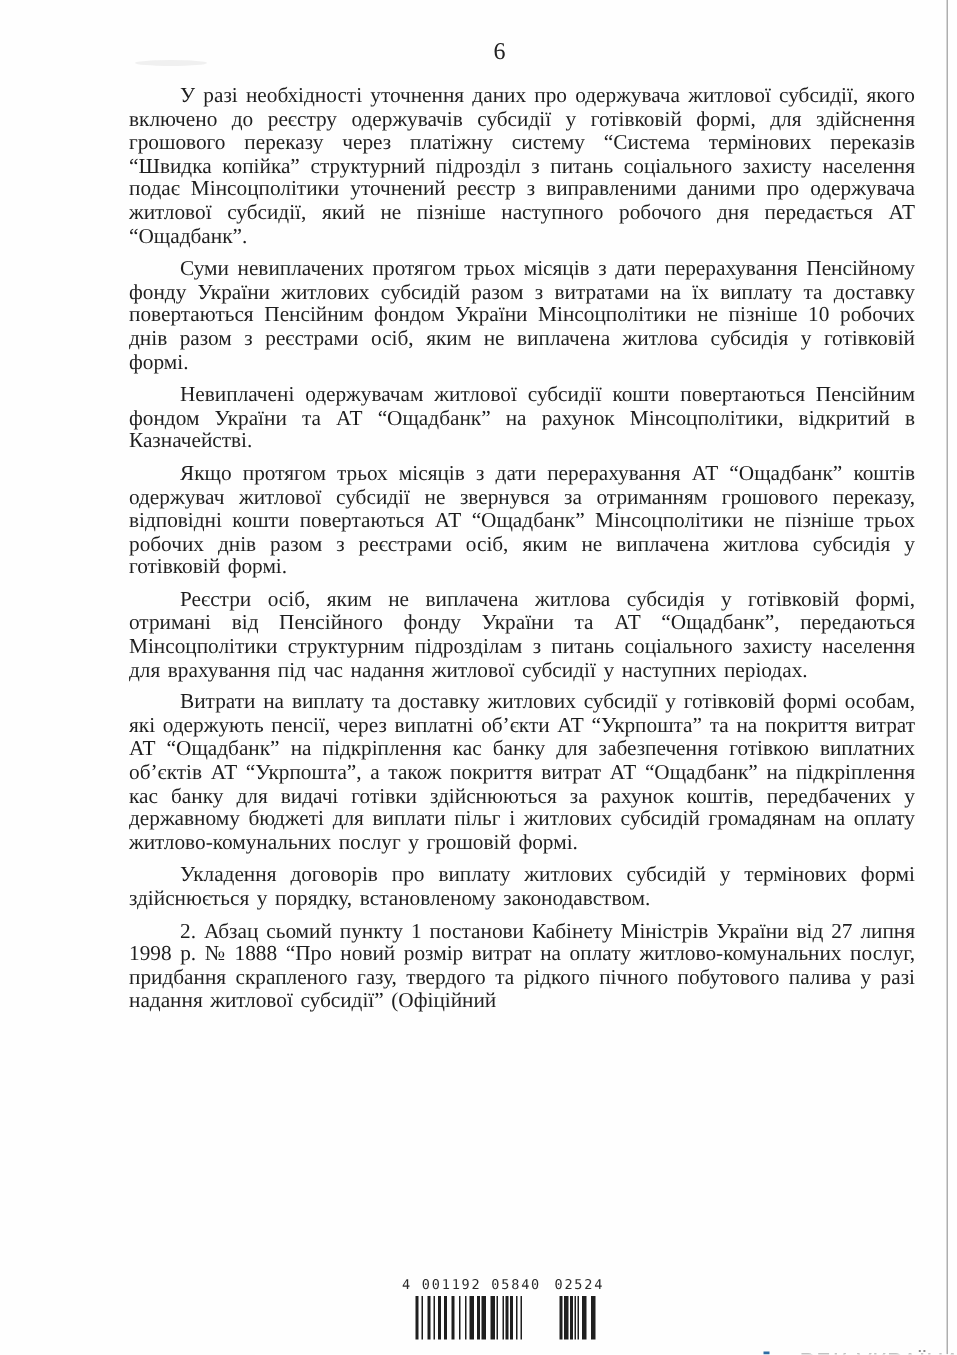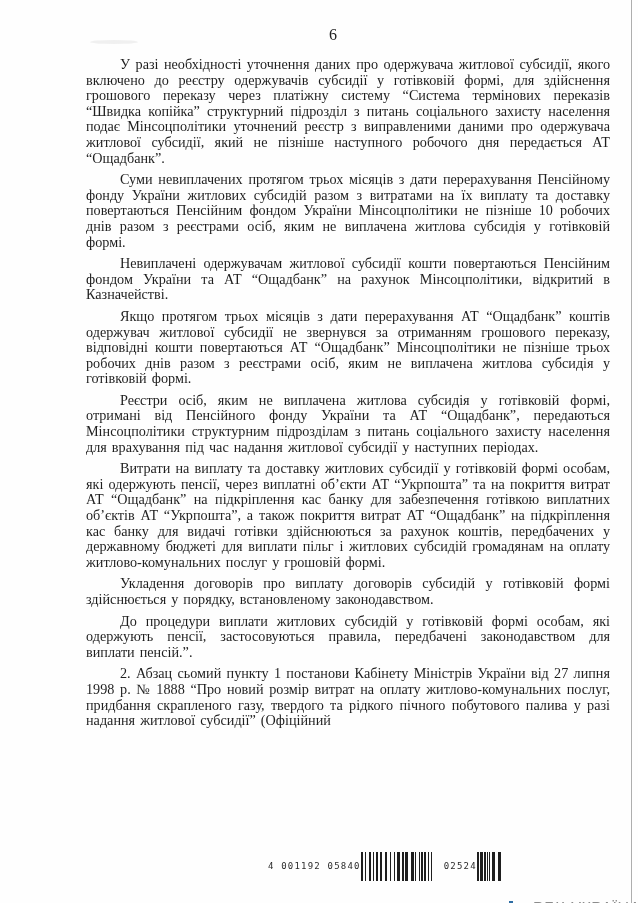--- a/index.html
+++ b/index.html
@@ -62,21 +62,21 @@
   .barcode {
     position: absolute;
     top: 852px;
     left: 268px;
     display: flex;
     align-items: flex-end;
     gap: 9px;
   }
   .barcode-group {
     display: flex;
-    flex-direction: row;
+    flex-direction: column;
     align-items: center;
   }
   .barcode-digits {
     font-family: "DejaVu Sans Mono", monospace;
     font-size: 9px;
     letter-spacing: 1.2px;
     color: #2a2a2a;
     white-space: pre;
     margin-bottom: 2px;
   }
@@ -119,22 +119,21 @@
 
   <div class="page-number">6</div>
 
   <div class="content" id="paragraphs">
       <p class="para">У разі необхідності уточнення даних про одержувача житлової субсидії, якого включено до реєстру одержувачів субсидії у готівковій формі, для здійснення грошового переказу через платіжну систему “Система термінових переказів “Швидка копійка” структурний підрозділ з питань соціального захисту населення подає Мінсоцполітики уточнений реєстр з виправленими даними про одержувача житлової субсидії, який не пізніше наступного робочого дня передається АТ “Ощадбанк”.</p>
       <p class="para">Суми невиплачених протягом трьох місяців з дати перерахування Пенсійному фонду України житлових субсидій разом з витратами на їх виплату та доставку повертаються Пенсійним фондом України Мінсоцполітики не пізніше 10 робочих днів разом з реєстрами осіб, яким не виплачена житлова субсидія у готівковій формі.</p>
       <p class="para">Невиплачені одержувачам житлової субсидії кошти повертаються Пенсійним фондом України та АТ “Ощадбанк” на рахунок Мінсоцполітики, відкритий в Казначействі.</p>
       <p class="para">Якщо протягом трьох місяців з дати перерахування АТ “Ощадбанк” коштів одержувач житлової субсидії не звернувся за отриманням грошового переказу, відповідні кошти повертаються АТ “Ощадбанк” Мінсоцполітики не пізніше трьох робочих днів разом з реєстрами осіб, яким не виплачена житлова субсидія у готівковій формі.</p>
       <p class="para">Реєстри осіб, яким не виплачена житлова субсидія у готівковій формі, отримані від Пенсійного фонду України та АТ “Ощадбанк”, передаються Мінсоцполітики структурним підрозділам з питань соціального захисту населення для врахування під час надання житлової субсидії у наступних періодах.</p>
       <p class="para">Витрати на виплату та доставку житлових субсидії у готівковій формі особам, які одержують пенсії, через виплатні об’єкти АТ “Укрпошта” та на покриття витрат АТ “Ощадбанк” на підкріплення кас банку для забезпечення готівкою виплатних об’єктів АТ “Укрпошта”, а також покриття витрат АТ “Ощадбанк” на підкріплення кас банку для видачі готівки здійснюються за рахунок коштів, передбачених у державному бюджеті для виплати пільг і житлових субсидій громадянам на оплату житлово-комунальних послуг у грошовій формі.</p>
-      <p class="para">Укладення договорів про виплату договорів субсидій у готівковій формі здійснюється у порядку, встановленому законодавством.</p>
-      <p class="para">До процедури виплати житлових субсидій у готівковій формі особам, які одержують пенсії, застосовуються правила, передбачені законодавством для виплати пенсій.”.</p>
+      <p class="para">Укладення договорів про виплату житлових субсидій у термінових формі здійснюється у порядку, встановленому законодавством.</p>
       <p class="para">2. Абзац сьомий пункту 1 постанови Кабінету Міністрів України від 27 липня 1998 р. № 1888 “Про новий розмір витрат на оплату житлово-комунальних послуг, придбання скрапленого газу, твердого та рідкого пічного побутового палива у разі надання житлової субсидії” (Офіційний</p>
     </div>
 
   <div class="barcode">
     <div class="barcode-group">
       <div class="barcode-digits">4 001192 05840</div>
       <div class="bars" id="bars-main">
           <div class="bar black" style="width: 2px;"></div>
           <div class="bar" style="width: 2px;"></div>
           <div class="bar black" style="width: 1px;"></div>

